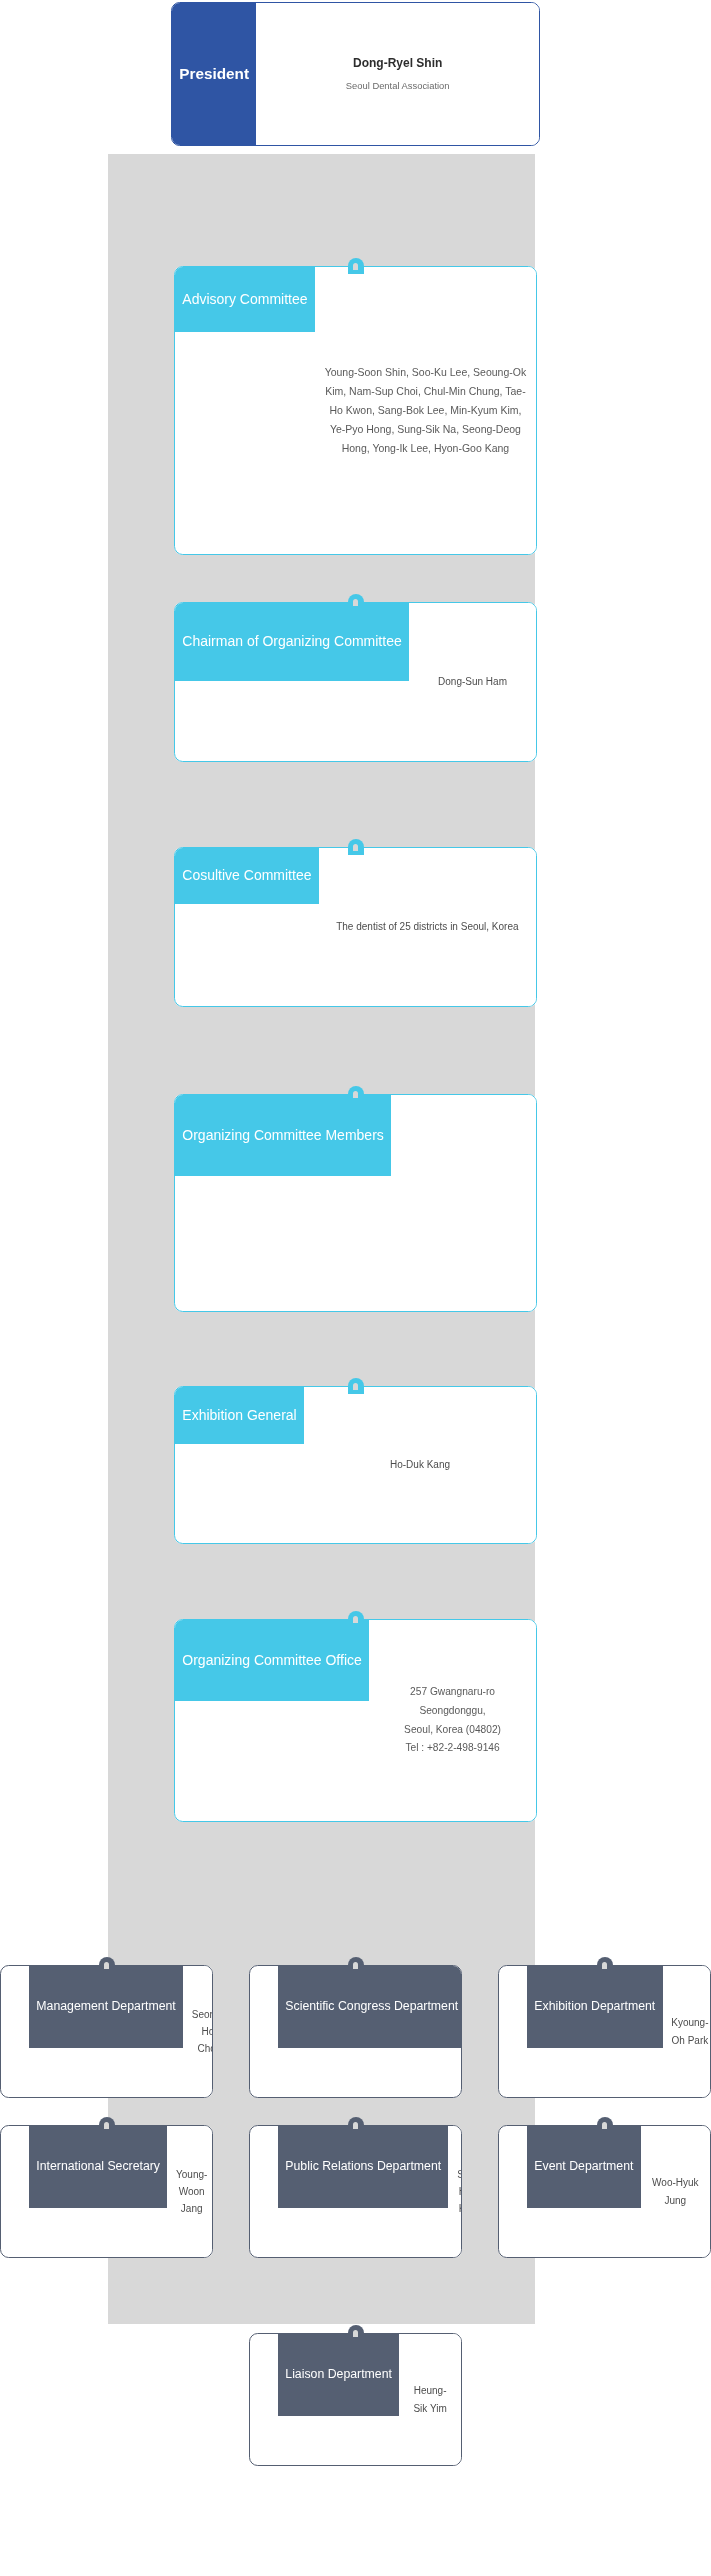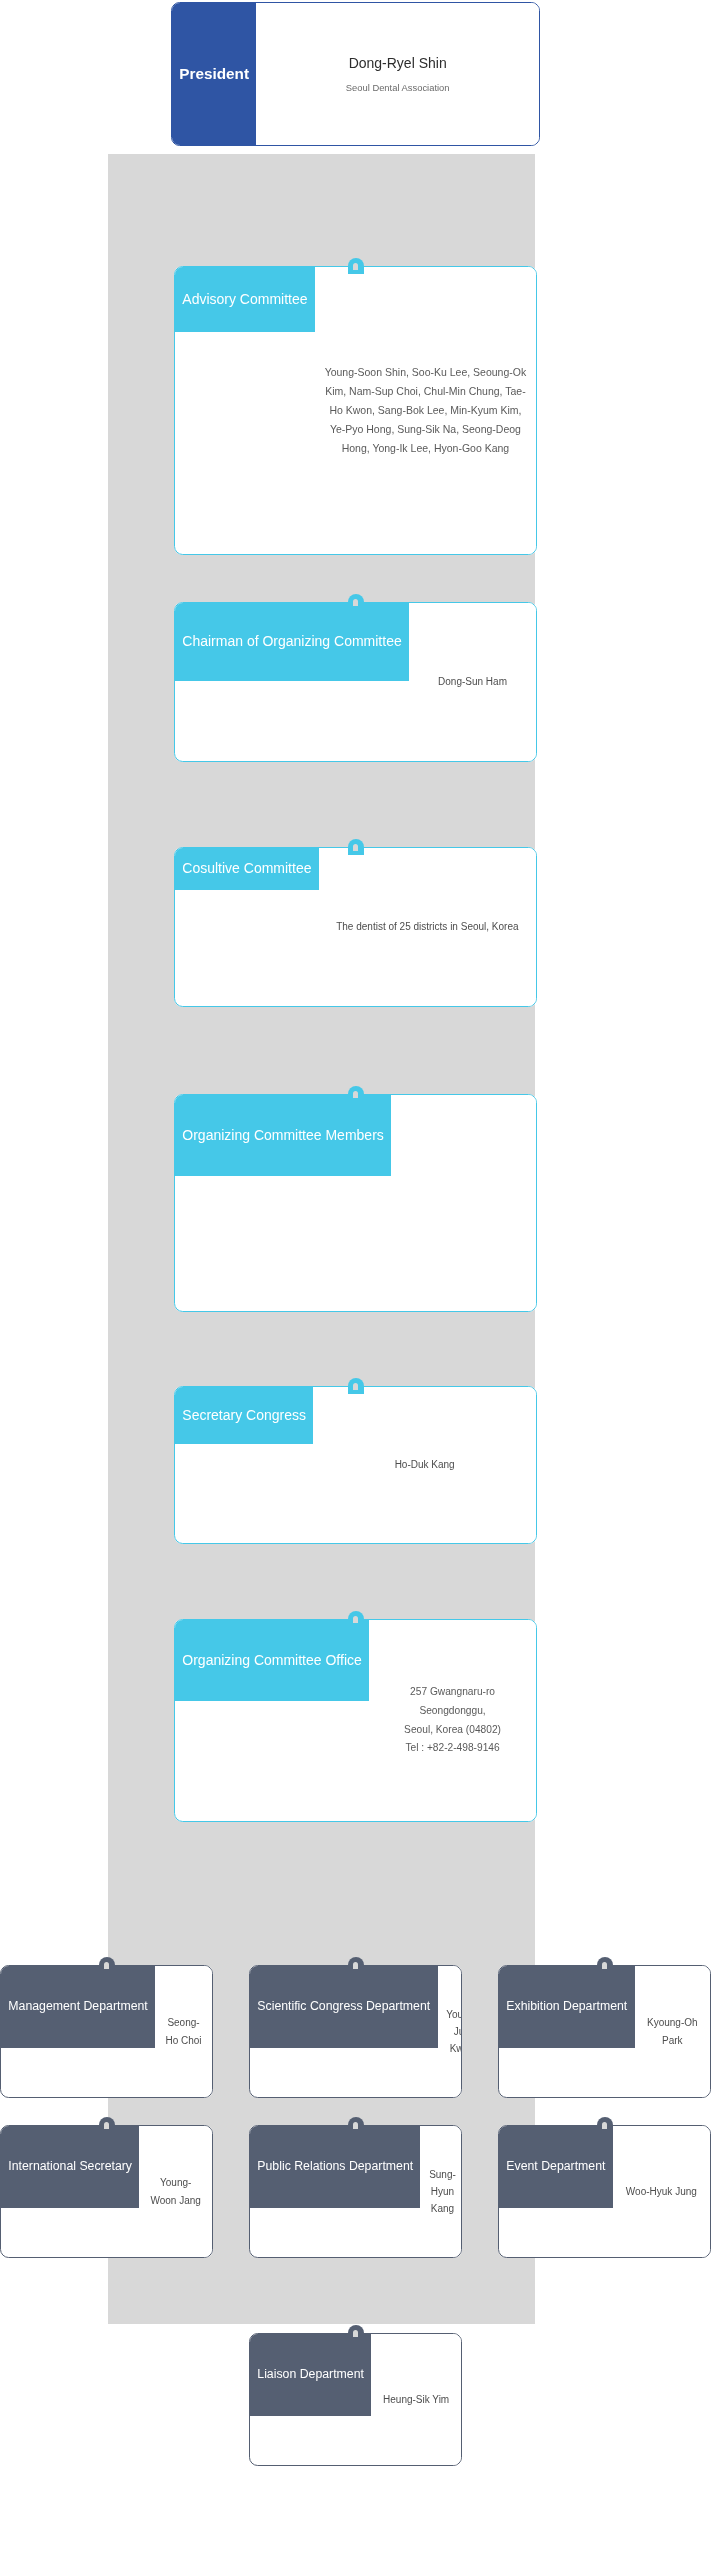--- a/index.html
+++ b/index.html
@@ -106,23 +106,23 @@
   .t-cyan .arch { background: #45c8e8; }
 
   
   .t-slate .card-inner { border: 0.7px solid #555f72; }
   .t-slate .card-head { background: #555f72; }
   .t-slate .arch { background: #555f72; }
 
   
   .h-lg  { font-size: 15.3px; font-weight: bold; }
   .h-md  { font-size: 14px; font-weight: normal; }
-  .h-sm  { font-size: 12.3px; font-weight: normal; }
+  .h-sm  { font-size: 12.3px; font-weight: normal; margin-left: 28px; }
   .b-name{ font-size: 10px; color: #4d4d4d; }
-  .b-bold{ font-size: 14px; font-weight: normal; color: #2d2d2d; }
+  .b-bold{ font-size: 12px; font-weight: bold; color: #2d2d2d; }
   .b-sub { font-size: 9.4px; color: #6b6b6b; }
   .b-list{ font-size: 10.5px; color: #5a5a5a; line-height: 1.8; }
   .b-addr{ font-size: 10.2px; color: #5a5a5a; line-height: 1.85; }
 
   .stack { display: flex; flex-direction: column; align-items: center; justify-content: center; gap: 4.4px; width: 100%; }
 </style>
 </head>
 <body>
 
 <div id="chart-root">
@@ -162,21 +162,21 @@
       <div class="card-body b-name">Dong-Sun Ham</div>
     </div>
   </div>
 
   <div class="card t-cyan" style="left:174px; top:847px; width:363px; height:160px;">
     <div class="notch">
       <div class="arch"></div>
         <div class="hole"></div>
     </div>
     <div class="card-inner">
-      <div class="card-head h-md" style="height:42px;">Cosultive Committee</div>
+      <div class="card-head h-md" style="height:56px;">Cosultive Committee</div>
       <div class="card-body b-name" style="line-height:1.85;">The dentist of 25 districts in Seoul, Korea</div>
     </div>
   </div>
 
   <div class="card t-cyan" style="left:174px; top:1094px; width:363px; height:218px;">
     <div class="notch">
       <div class="arch"></div>
         <div class="hole"></div>
     </div>
     <div class="card-inner">
@@ -184,21 +184,21 @@
       <div class="card-body b-name"></div>
     </div>
   </div>
 
   <div class="card t-cyan" style="left:174px; top:1386px; width:363px; height:158px;">
     <div class="notch">
       <div class="arch"></div>
         <div class="hole"></div>
     </div>
     <div class="card-inner">
-      <div class="card-head h-md" style="height:57px;">Secretary Congress</div>
+      <div class="card-head h-md" style="height:57px;">Exhibition General</div>
       <div class="card-body b-name">Ho-Duk Kang</div>
     </div>
   </div>
 
   <div class="card t-cyan" style="left:174px; top:1619px; width:363px; height:203px;">
     <div class="notch">
       <div class="arch"></div>
         <div class="hole"></div>
     </div>
     <div class="card-inner">

